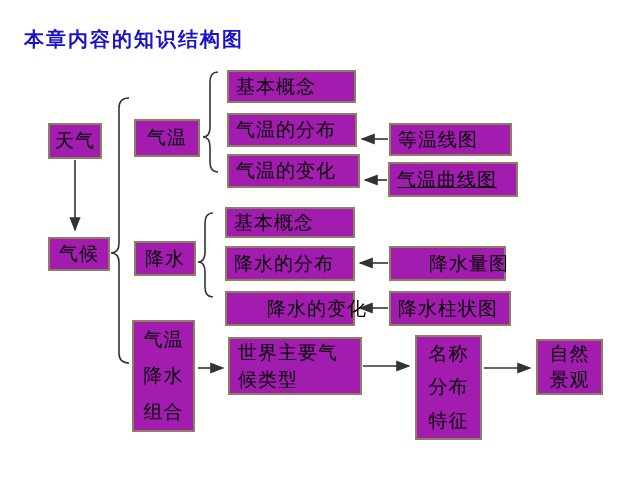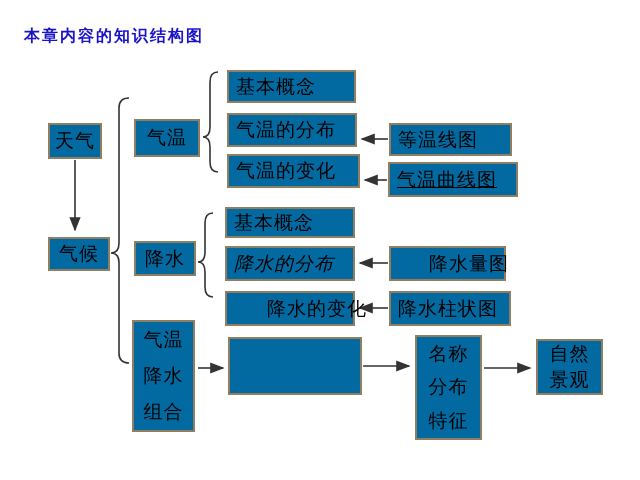--- a/index.html
+++ b/index.html
@@ -8,27 +8,27 @@
     --title:#1a12c8;
   }
   html,body{margin:0;padding:0;}
   body{
     width:640px;height:480px;background:#ffffff;position:relative;
     font-family:"Liberation Serif","DejaVu Serif",serif;
     overflow:hidden;
   }
   .title{
     position:absolute;left:24px;top:26px;
-    color:var(--title);font-size:16px;font-weight:bold;letter-spacing:2px;
+    color:var(--title);font-size:20px;font-weight:bold;letter-spacing:2px;
     white-space:nowrap;
   }
   .node{
     position:absolute;box-sizing:border-box;
     border:2px solid var(--border);
-    background:#0369a1;
+    background:#a21caf;
     display:flex;align-items:center;
     font-size:19px;color:#000;letter-spacing:1px;white-space:nowrap;
   }
   .center{justify-content:center;}
   .left{padding-left:7px;justify-content:flex-start;}
   .col{flex-direction:column;justify-content:space-around;align-items:center;}
   .col2{flex-direction:column;justify-content:center;align-items:flex-start;line-height:27px;}
   svg.overlay{position:absolute;left:0;top:0;pointer-events:none;}
 </style>
 </head>
@@ -74,35 +74,37 @@
 <div class="node left" style="left:227px;top:154px;width:133px;height:34px;">气温的变化</div>
 
 <div class="node left" style="left:388px;top:162px;width:130px;height:35px;text-decoration:underline;">气温曲线图</div>
 
 <div class="node center" style="left:48px;top:237px;width:62px;height:34px;">气候</div>
 
 <div class="node center" style="left:134px;top:241px;width:62px;height:35px;">降水</div>
 
 <div class="node left" style="left:225px;top:207px;width:130px;height:31px;">基本概念</div>
 
-<div class="node left" style="left:225px;top:246px;width:130px;height:35px;font-style:italic;">降水的分布</div>
+<div class="node left" style="left:225px;top:246px;width:130px;height:35px;">降水的分布</div>
 
 <div class="node left" style="left:389px;top:246px;width:117px;height:35px;padding-left:38px;">降水量图</div>
 
 <div class="node left" style="left:225px;top:291px;width:130px;height:35px;padding-left:40px;">降水的变化</div>
 
 <div class="node left" style="left:389px;top:291px;width:122px;height:35px;">降水柱状图</div>
 
 <div class="node col" style="left:132px;top:320px;width:63px;height:112px;">
   <span>气温</span>
   <span>降水</span>
   <span>组合</span>
 </div>
 
 <div class="node col2" style="left:228px;top:337px;width:134px;height:58px;padding-left:8px;">
+  <span>世界主要气</span>
+  <span>候类型</span>
 </div>
 
 <div class="node col" style="left:415px;top:335px;width:67px;height:105px;">
   <span>名称</span>
   <span>分布</span>
   <span>特征</span>
 </div>
 
 <div class="node col" style="left:536px;top:339px;width:67px;height:56px;">
   <span>自然</span>

